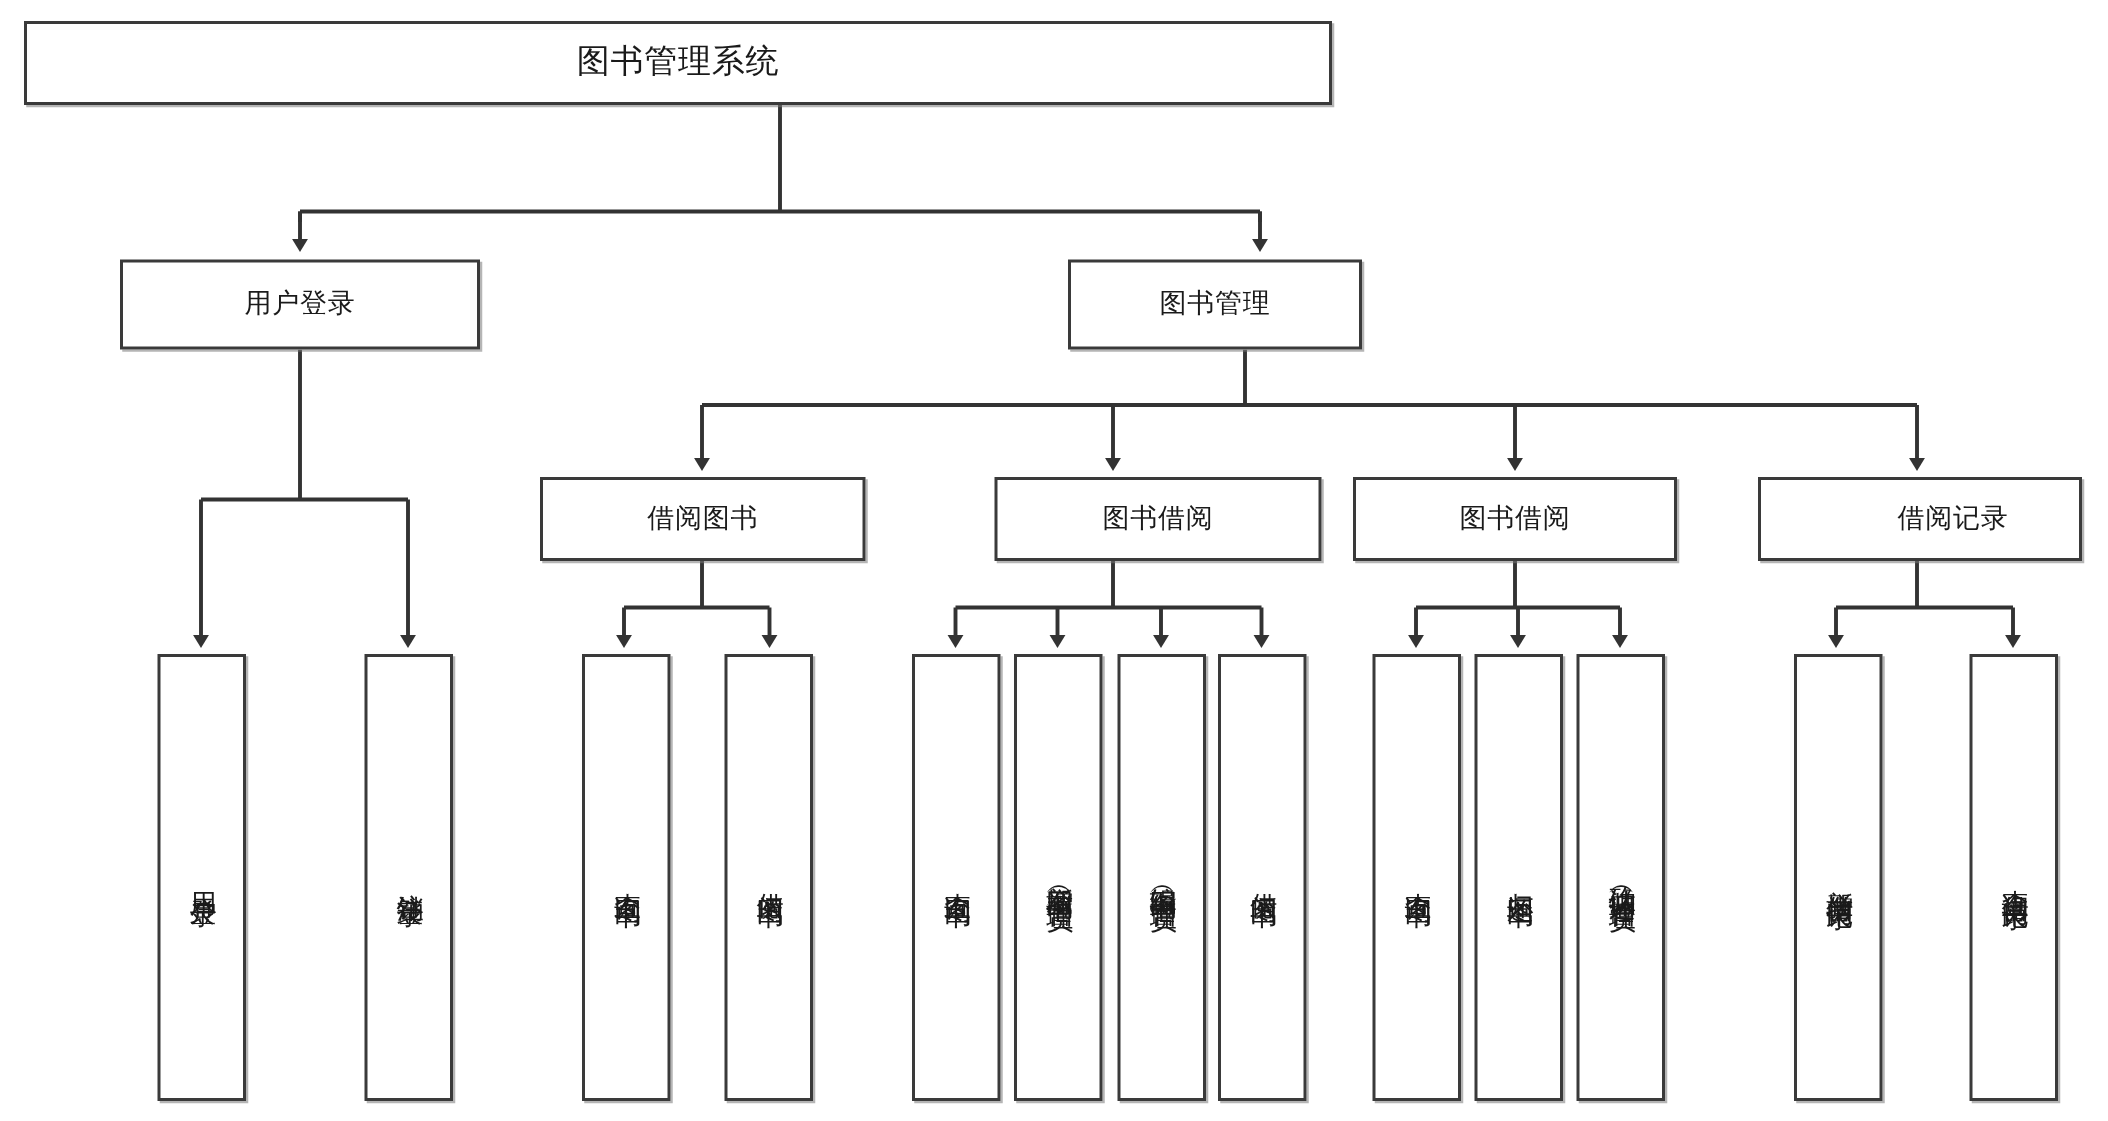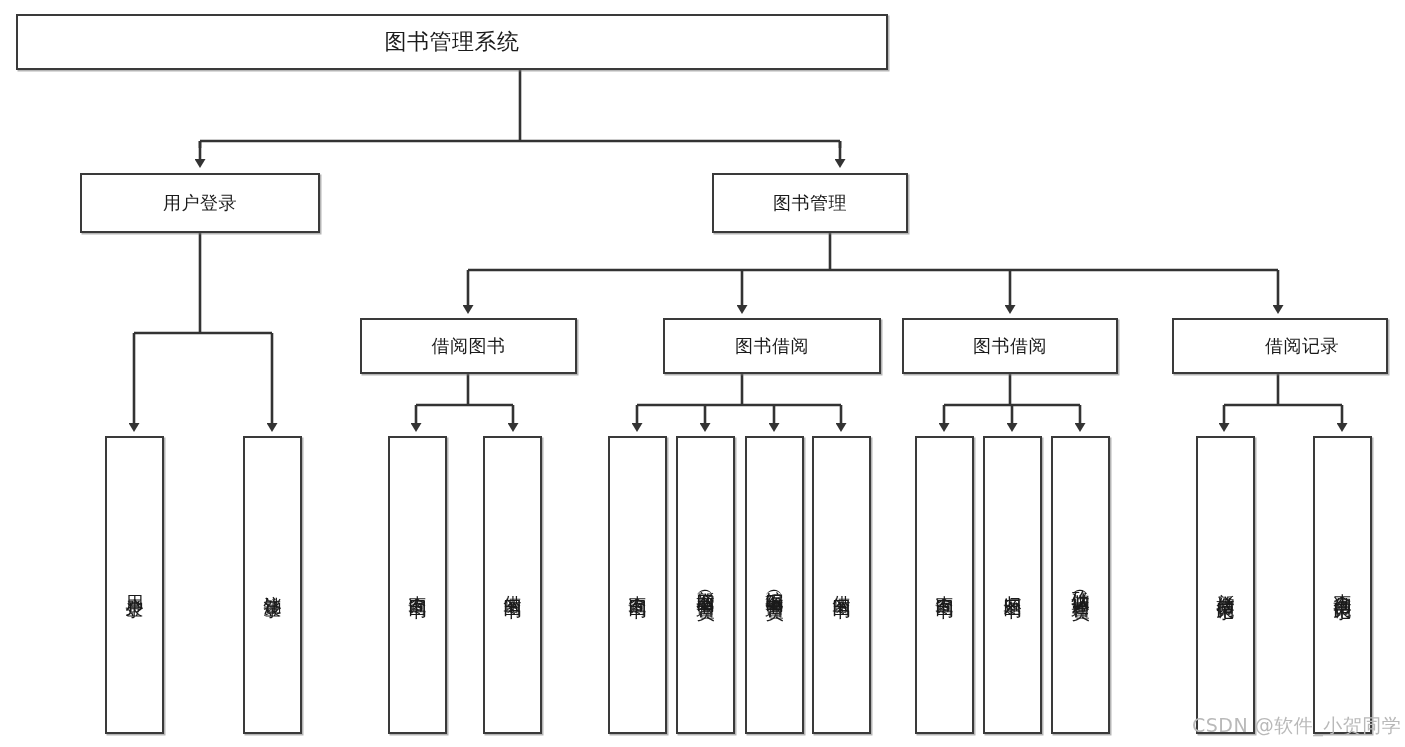--- a/index.html
+++ b/index.html
@@ -187,15 +187,14 @@
     <span class="node-label">确认归还（管理员）</span>
   </div>
 
   <div class="node vertical" style="left:1196px; top:436px; width:59px; height:298px;">
     <span class="node-label">新增借阅记录</span>
   </div>
   <div class="node vertical" style="left:1313px; top:436px; width:59px; height:298px;">
     <span class="node-label">查询借阅记录</span>
   </div>
 
-  <div class="watermark" style="left:1192px; top:713px;">CSDN @软件_小贺同学</div>
 
 </div>
 
 </body></html>

